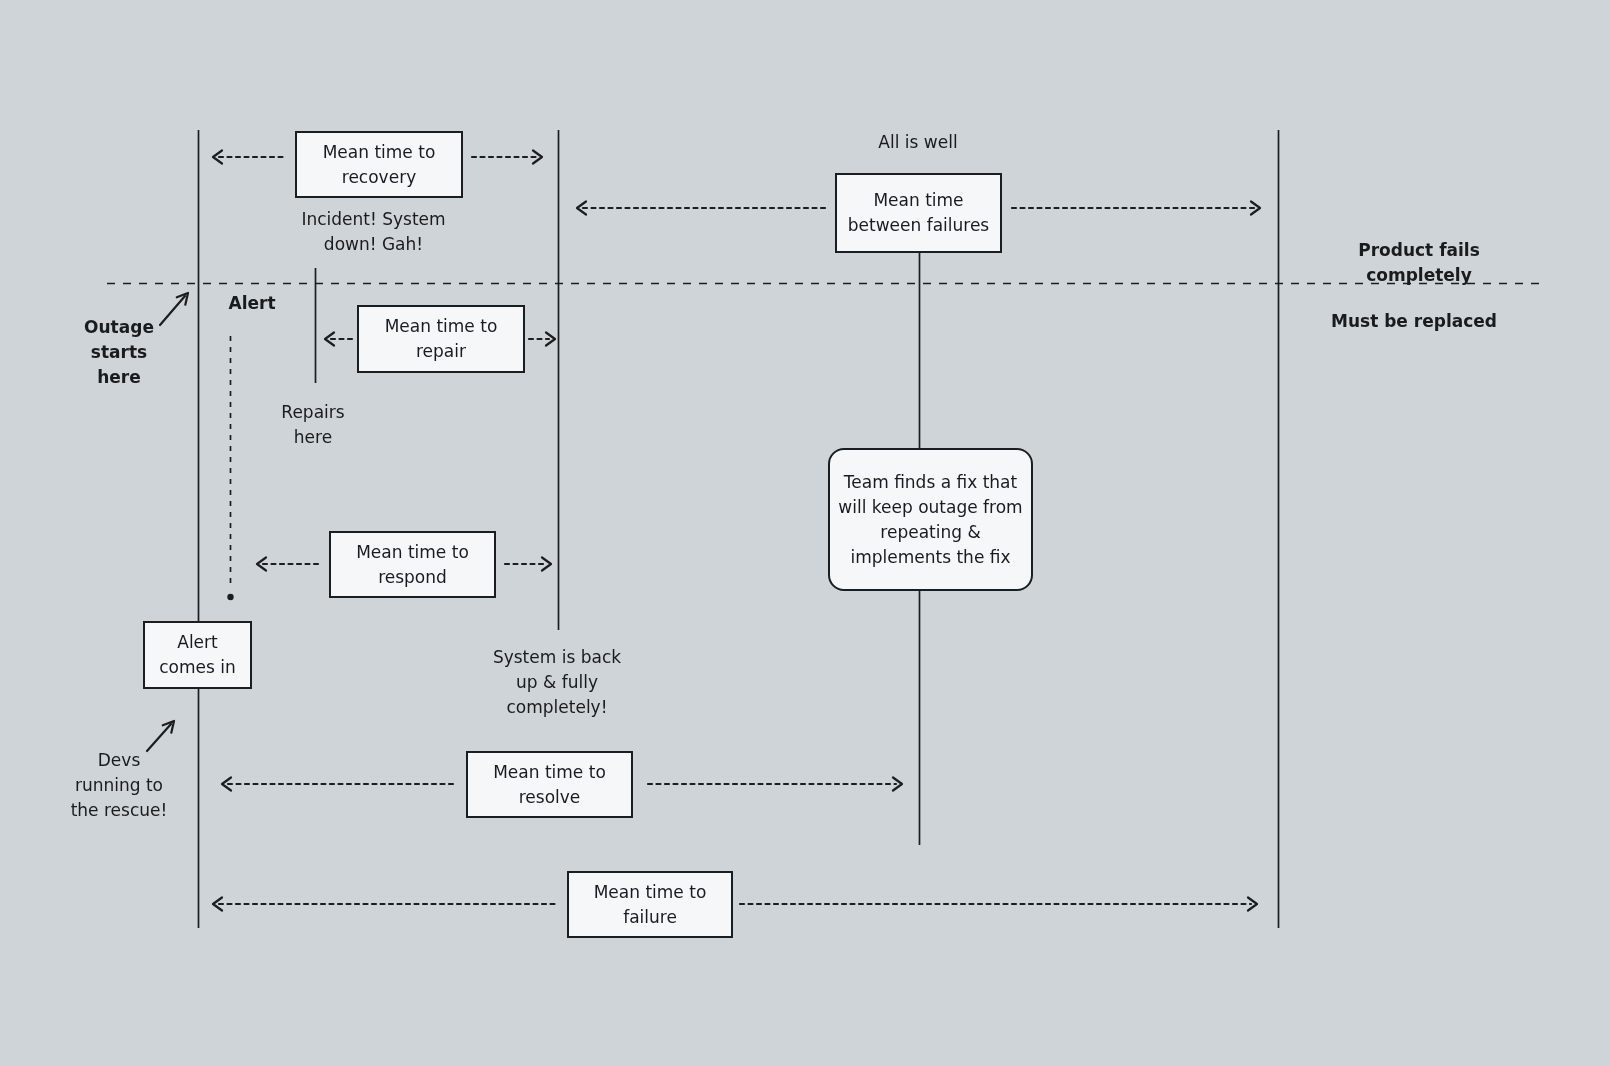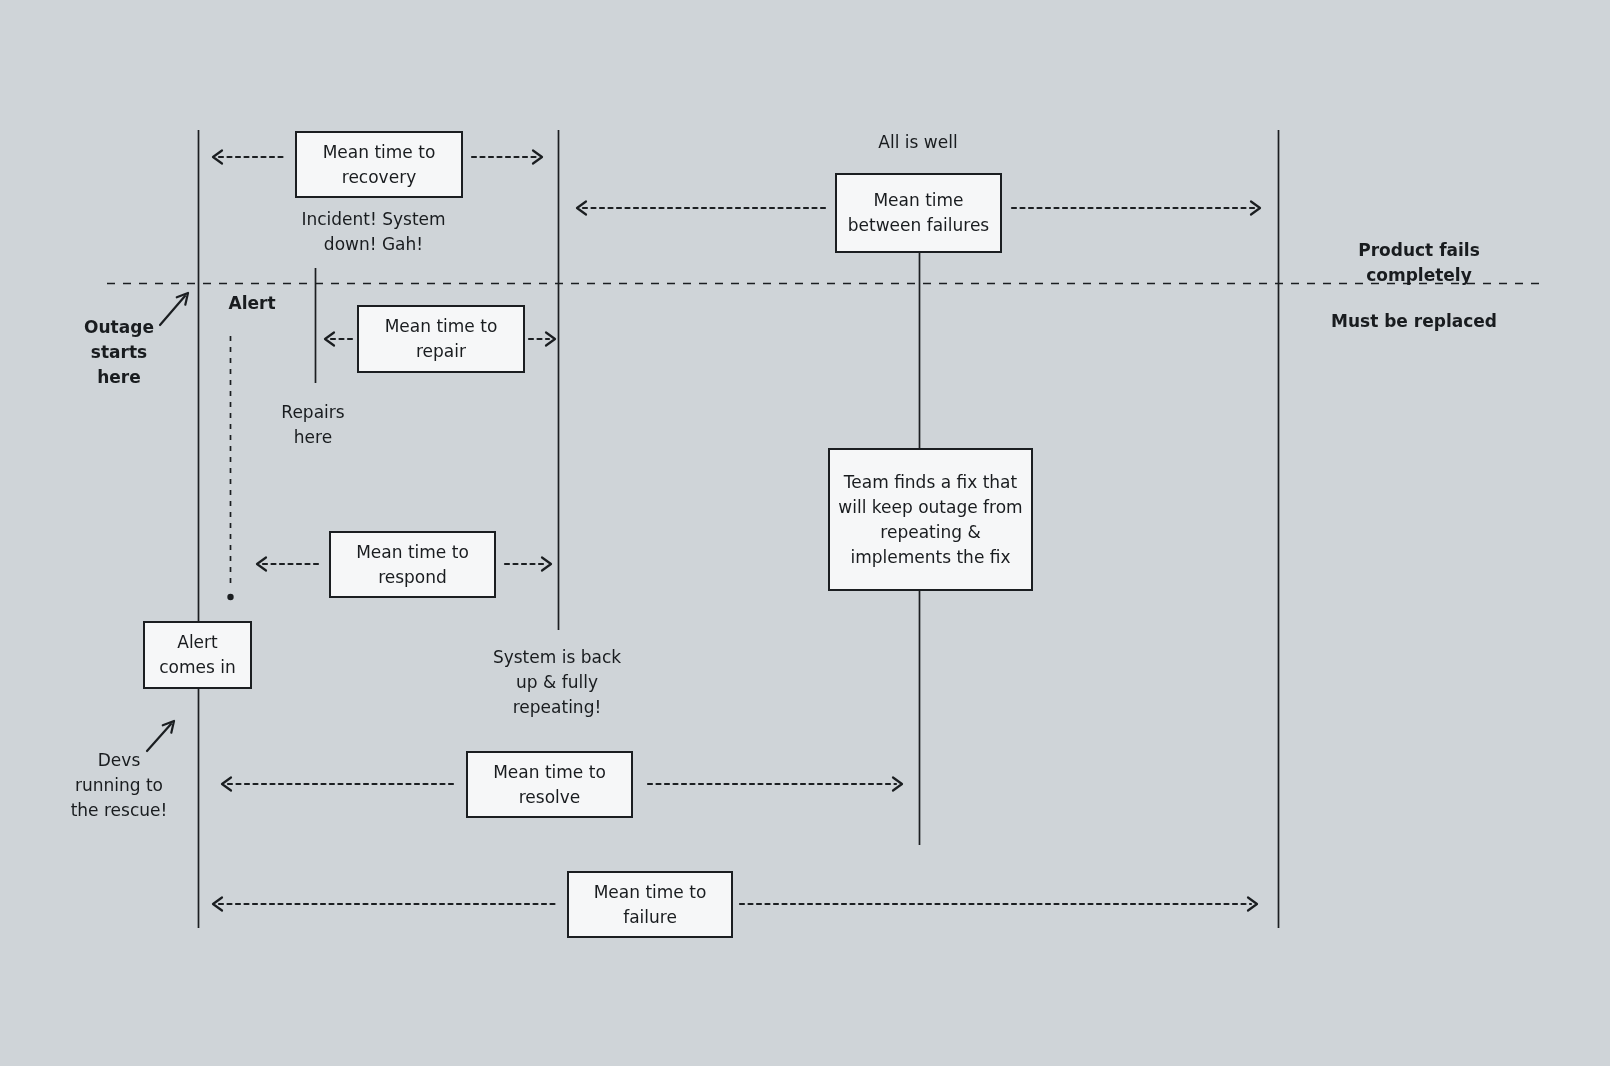--- a/index.html
+++ b/index.html
@@ -137,21 +137,21 @@
   <div class="box" style="left:329px;top:531px;width:167px;height:67px;">
     <span class="line-span">Mean time to</span>
     <span class="line-span">respond</span>
   </div>
 
   <div class="box" style="left:143px;top:621px;width:109px;height:68px;">
     <span class="line-span">Alert</span>
     <span class="line-span">comes in</span>
   </div>
 
-  <div class="box" style="left:828px;top:448px;width:205px;height:143px;">
+  <div class="box" style="left:828px;top:448px;width:205px;height:143px;border-radius:16px;">
     <span class="line-span">Team finds a fix that</span>
     <span class="line-span">will keep outage from</span>
     <span class="line-span">repeating &amp;</span>
     <span class="line-span">implements the fix</span>
   </div>
 
   <div class="box" style="left:466px;top:751px;width:167px;height:67px;">
     <span class="line-span">Mean time to</span>
     <span class="line-span">resolve</span>
   </div>
@@ -177,21 +177,21 @@
   </div>
 
   <div class="flabel" style="left:253px;top:400px;width:120px;">
     <span class="line-span">Repairs</span>
     <span class="line-span">here</span>
   </div>
 
   <div class="flabel" style="left:477px;top:645px;width:160px;">
     <span class="line-span">System is back</span>
     <span class="line-span">up &amp; fully</span>
-    <span class="line-span">repeating!</span>
+    <span class="line-span">completely!</span>
   </div>
 
   <div class="flabel" style="left:49px;top:748px;width:140px;">
     <span class="line-span">Devs</span>
     <span class="line-span">running to</span>
     <span class="line-span">the rescue!</span>
   </div>
 
   <div class="flabel align-left" style="left:1304px;top:238px;width:230px;">Product fails completely</div>
 

